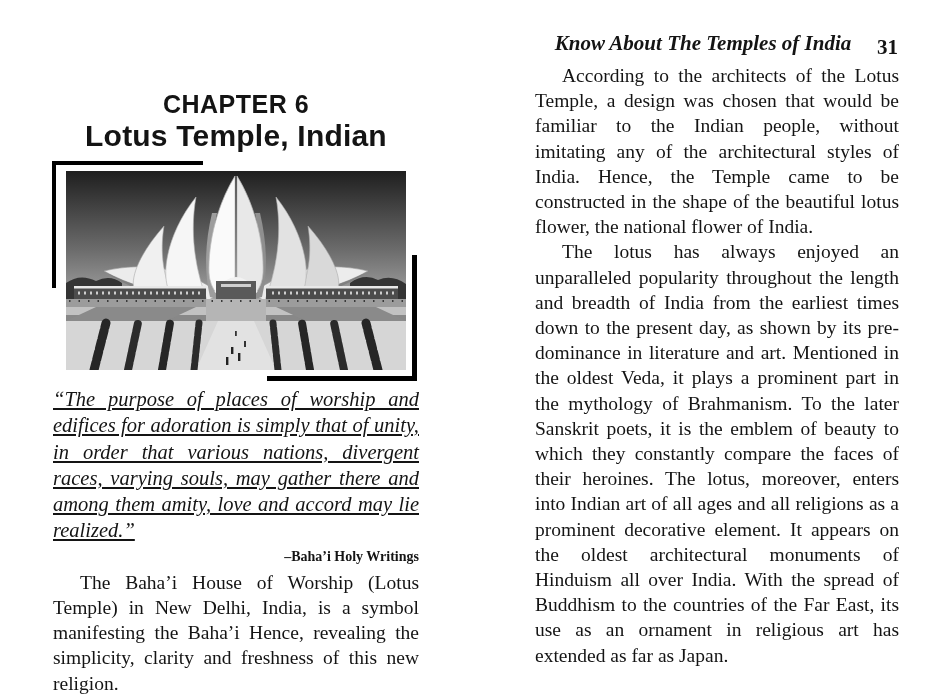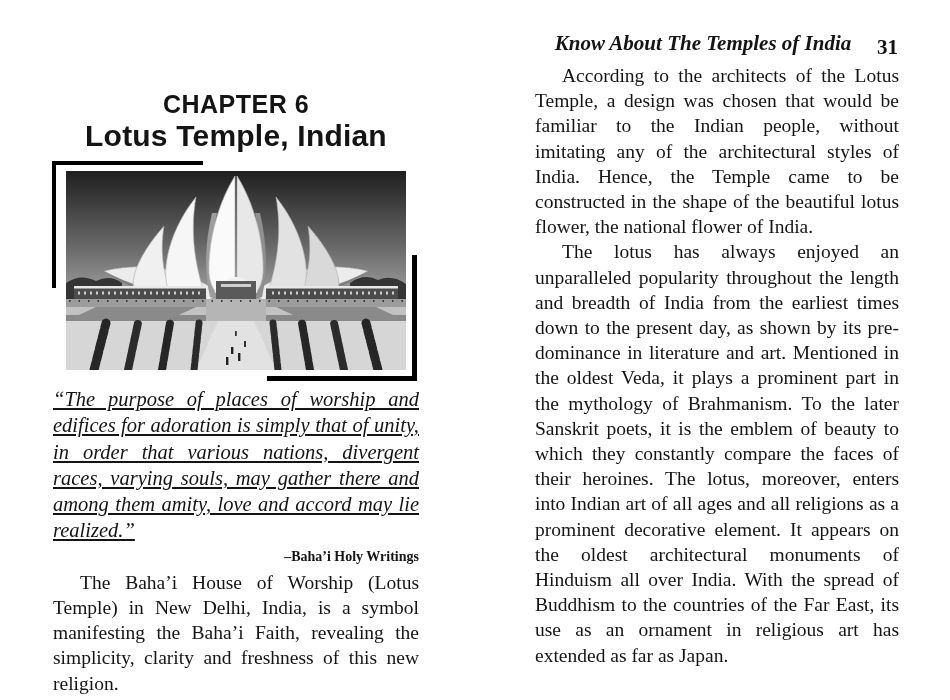--- a/index.html
+++ b/index.html
@@ -137,21 +137,21 @@
       <rect x="172" y="182" width="2.4" height="8" fill="#222"></rect>
       <rect x="160" y="186" width="2.4" height="8" fill="#222"></rect>
       <rect x="178" y="170" width="2" height="6" fill="#333"></rect>
       <rect x="169" y="160" width="1.8" height="5" fill="#333"></rect>
     </svg>
   </div>
 
   <div class="left-text">
     <p class="quote">“The purpose of places of worship and edifices for adoration is simply that of unity, in order that various nations, divergent races, varying souls, may gather there and among them amity, love and accord may lie realized.”</p>
     <p class="attribution">–Baha’i Holy Writings</p>
-    <p class="body-para">The Baha’i House of Worship (Lotus Temple) in New Delhi, India, is a symbol manifesting the Baha’i Faith, revealing the simplicity, clarity and freshness of this new religion.</p>
+    <p class="body-para">The Baha’i House of Worship (Lotus Temple) in New Delhi, India, is a symbol manifesting the Baha’i Hence, revealing the simplicity, clarity and freshness of this new religion.</p>
   </div>
 
   <div class="right-page">
     <div class="running-header">
       <span class="rh-title">Know About The Temples of India</span>
       <span class="rh-page">31</span>
     </div>
     <div class="right-body">
       <p class="body-para">According to the architects of the Lotus Temple, a design was chosen that would be familiar to the Indian people, without imitating any of the architectural styles of India. Hence, the Temple came to be constructed in the shape of the beautiful lotus flower, the national flower of India.</p>
       <p class="body-para">The lotus has always enjoyed an unparalleled popularity throughout the length and breadth of India from the earliest times down to the present day, as shown by its pre-dominance in literature and art. Mentioned in the oldest Veda, it plays a prominent part in the mythology of Brahmanism. To the later Sanskrit poets, it is the emblem of beauty to which they constantly compare the faces of their heroines. The lotus, moreover, enters into Indian art of all ages and all religions as a prominent decorative element. It appears on the oldest architectural monuments of Hinduism all over India. With the spread of Buddhism to the countries of the Far East, its use as an ornament in religious art has extended as far as Japan.</p>

